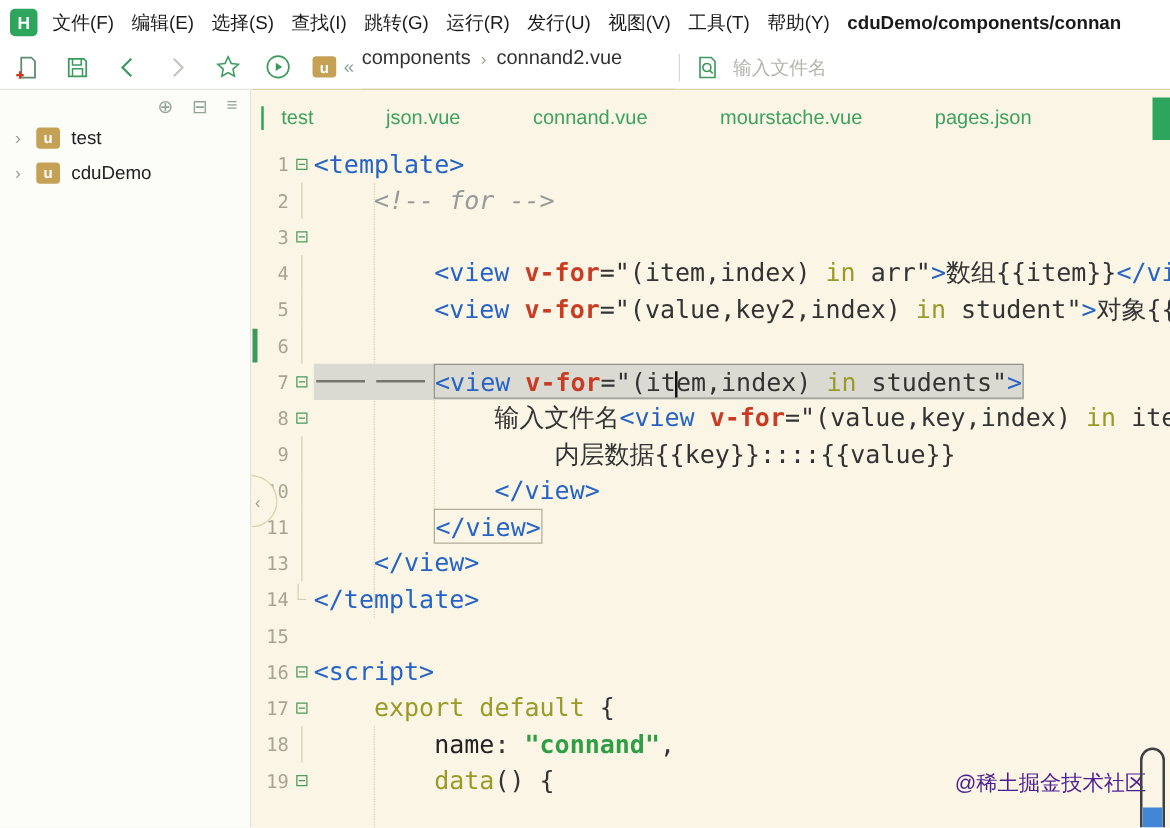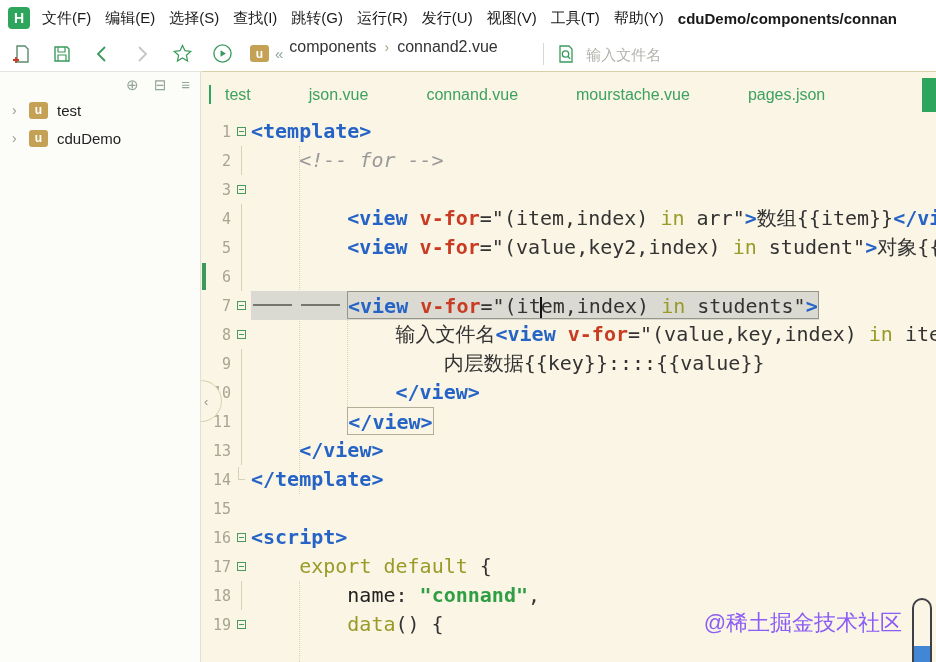--- a/index.html
+++ b/index.html
@@ -62,38 +62,38 @@
   .chg{position:absolute;left:1px;top:1px;width:4px;height:27px;background:#3A9A5C}
   .num{width:30px;text-align:right;color:#A8A492;font-size:15px;font-family:"DejaVu Sans Mono",monospace;flex:none}
   .foldcol{width:20px;height:100%;display:flex;align-items:center;justify-content:center;flex:none}
   .fold{width:9px;height:9px;border:1px solid #4a9a5f;position:relative;background:var(--edbg)}
   .fold::after{content:"";position:absolute;left:1px;right:1px;top:3px;height:1px;background:#4a9a5f}
   .vline{width:1px;height:100%;background:#d6d0b6}
   .corner{width:7px;height:13px;border-left:1px solid #d6d0b6;border-bottom:1px solid #d6d0b6;margin-bottom:13px}
   .content{white-space:pre;font-family:"DejaVu Sans Mono",monospace;font-size:20px;line-height:29px;
            height:29px;display:inline-block;color:#333;tab-size:4;-moz-tab-size:4}
   .content.hlband{background:#DBDAD2}
-  .c-tag{color:var(--tag);font-weight:bold}
+  .c-tag{color:var(--tag);font-weight:normal}
   .c-attr{color:var(--attr);font-weight:bold}
   .c-kw{color:var(--kw);font-weight:normal}
   .c-str{color:var(--str);font-weight:bold}
   .c-txt{color:#333}
   .c-comment{color:#999;font-style:italic}
   .c-prop{color:#222;font-weight:normal}
   .hlbox{border:1px solid #95958A;display:inline-block;height:28px}
   .matchbox{border:1px solid #b3ad98;display:inline-block;height:28px}
   .caret-bar{display:inline-block;width:2px;height:21px;background:#111;vertical-align:middle;margin:0 -1px}
   .tabdash{display:inline-block;width:48px;height:28px;vertical-align:top;position:relative}
   .tabdash::after{content:"";position:absolute;left:2px;right:7px;top:13px;height:2px;background:#76766C}
 
   
   .handle{position:absolute;left:201px;top:380px;width:21px;height:42px;background:var(--edbg);
           border:1px solid #d9d2ad;border-left:none;border-radius:0 21px 21px 0;display:flex;
           align-items:center;padding-left:3px;color:#9a9a90;font-size:13px;z-index:6}
-  .wm{position:absolute;right:34px;bottom:24px;color:#8b5cf6;font-size:22px;z-index:4}
+  .wm{position:absolute;right:19px;bottom:24px;color:#4c1d95;font-size:17px;z-index:4}
   .pill{position:absolute;right:4px;bottom:-26px;width:20px;height:90px;border:2px solid #3F3F46;
         border-radius:11px;overflow:hidden;z-index:5}
   .pill-fill{position:absolute;left:0;right:0;bottom:0;height:40px;background:var(--scroll)}
   svg{display:block}
 </style>
 </head>
 <body>
 
 <div class="menubar">
   <div class="logo">H</div>

